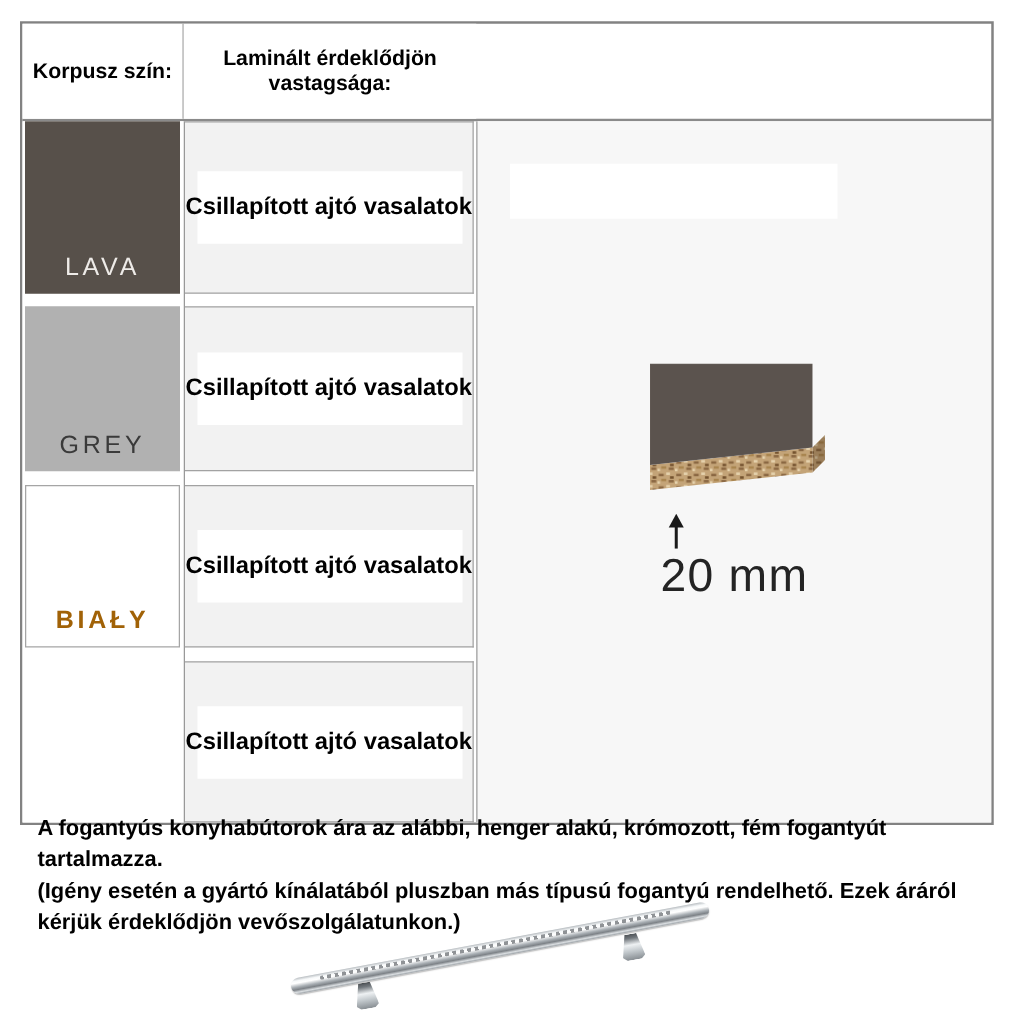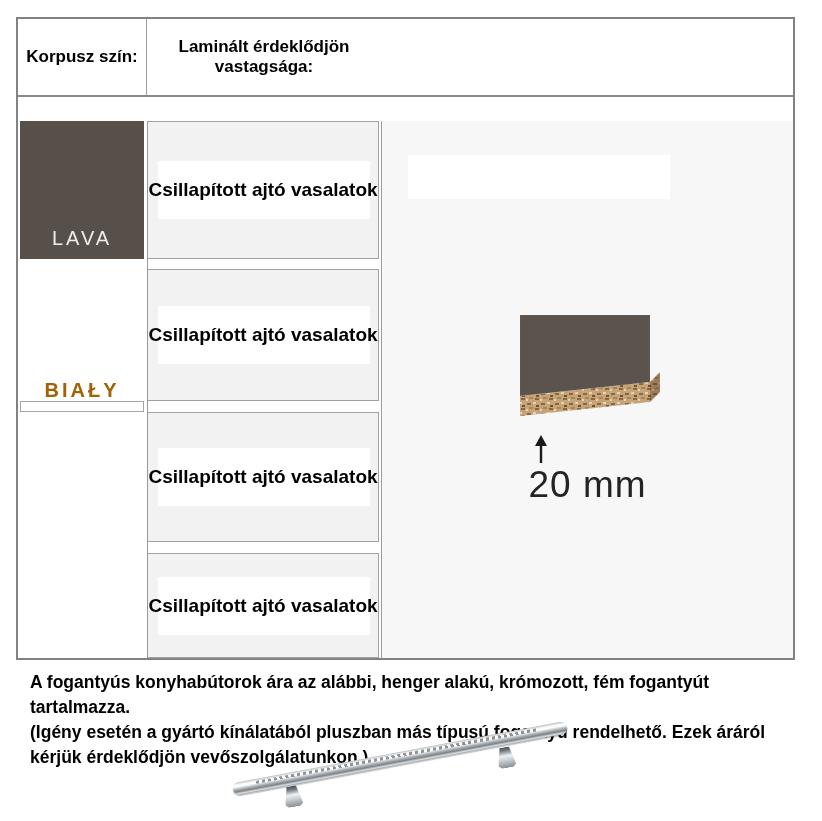--- a/index.html
+++ b/index.html
@@ -2,21 +2,21 @@
 <html><head>
 <meta charset="utf-8">
 <style>
   * { margin:0; padding:0; box-sizing:border-box; }
   body { background:#ffffff; font-family:"Liberation Sans", sans-serif; }
   .page { position:relative; width:822px; height:821px; background:#ffffff; overflow:hidden; }
 
   
   .tbl { position:absolute; left:16px; top:17px; width:779px; height:643px;
          border:2px solid #828282; background:#ffffff;
-         display:grid; grid-template-rows:78px 1fr;gap:24px; }
+         display:grid; grid-template-rows:78px 1fr; }
   .hdr-row { display:grid; grid-template-columns:129px 234px 1fr; border-bottom:2px solid #8a8a8a; }
   .hcell { display:flex; align-items:center; justify-content:center; text-align:center;
            font-size:17px; font-weight:bold; color:#000; background:#fff; padding:0 8px; }
   .hc1, .hc2 { border-right:1px solid #9c9c9c; }
 
   .body-row { display:grid; grid-template-columns:129px 234px 1fr; min-height:0; }
   .rows { display:grid; grid-template-rows:138px 10px 132px 11px 130px 11px 1fr; }
 
   
   .col1 { padding:0 3px 0 2px; background:#fff; }
@@ -46,21 +46,21 @@
 
   
   .col3 { position:relative; background:#f7f7f7; border-left:1px solid #9c9c9c; }
   .patch3 { position:absolute; left:26px; top:34px; width:262px; height:44px; background:#ffffff; }
   .board { position:absolute; left:50%; margin-left:-76px; top:190px; }
   .arrow { position:absolute; left:50%; margin-left:-55px; top:314px; }
   .thickness { position:absolute; left:0; top:343px; width:100%; text-align:center;
                font-size:37px; color:#242424; letter-spacing:1px; }
 
   
-  .note { position:absolute; left:30px; top:670px; width:764px;
+  .note { position:absolute; left:30px; top:650px; width:764px;
           font-size:17.5px; font-weight:bold; color:#000; line-height:25px; }
 
   
   .foot { position:absolute; width:18px; height:21px; z-index:1;
           clip-path:polygon(24% 0, 76% 0, 100% 86%, 80% 100%, 20% 100%, 0 86%);
           background:linear-gradient(180deg, #4d5256 0%, #71777c 16%, #eef1f3 42%,
                      #c3c9cd 66%, #878d92 100%); transform:rotate(-10deg); }
   .foot-1 { left:284px; top:786px; }
   .foot-2 { left:497px; top:747px; }
   .bar { position:absolute; left:230px; top:752px; width:340px; height:13px; z-index:2;
@@ -84,20 +84,23 @@
       <div class="hcell hc3">Laminált érdeklődjön vastagsága:</div>
     </div>
 
     <div class="body-row">
 
       <div class="rows col1">
         <div class="swatch sw-lava">
           <div class="swatch-label">LAVA</div>
         </div>
         <div class="gap"></div>
+        <div class="swatch sw-grey">
+          <div class="swatch-label">GREY</div>
+        </div>
         <div class="gap"></div>
         <div class="swatch sw-bialy">
           <div class="swatch-label">BIAŁY</div>
         </div>
         <div class="gap"></div>
       </div>
 
       <div class="rows col2">
         <div class="hinge-cell">
           <div class="patch"></div>

